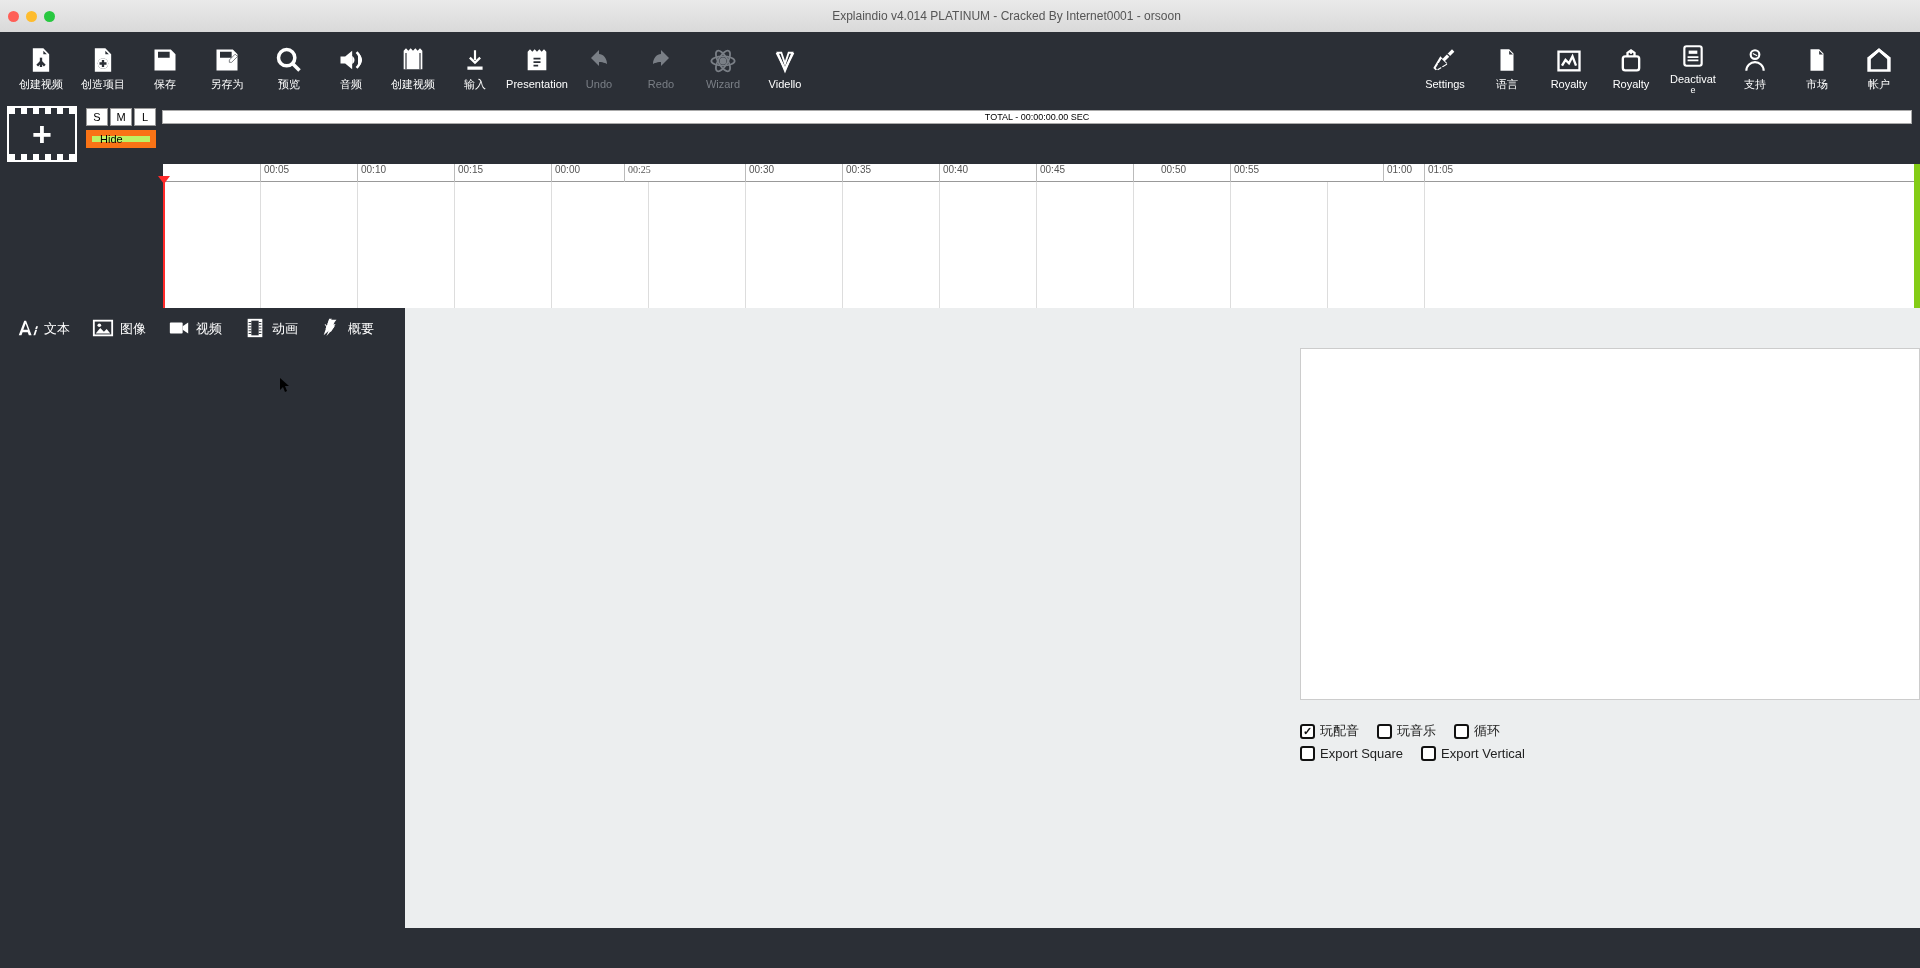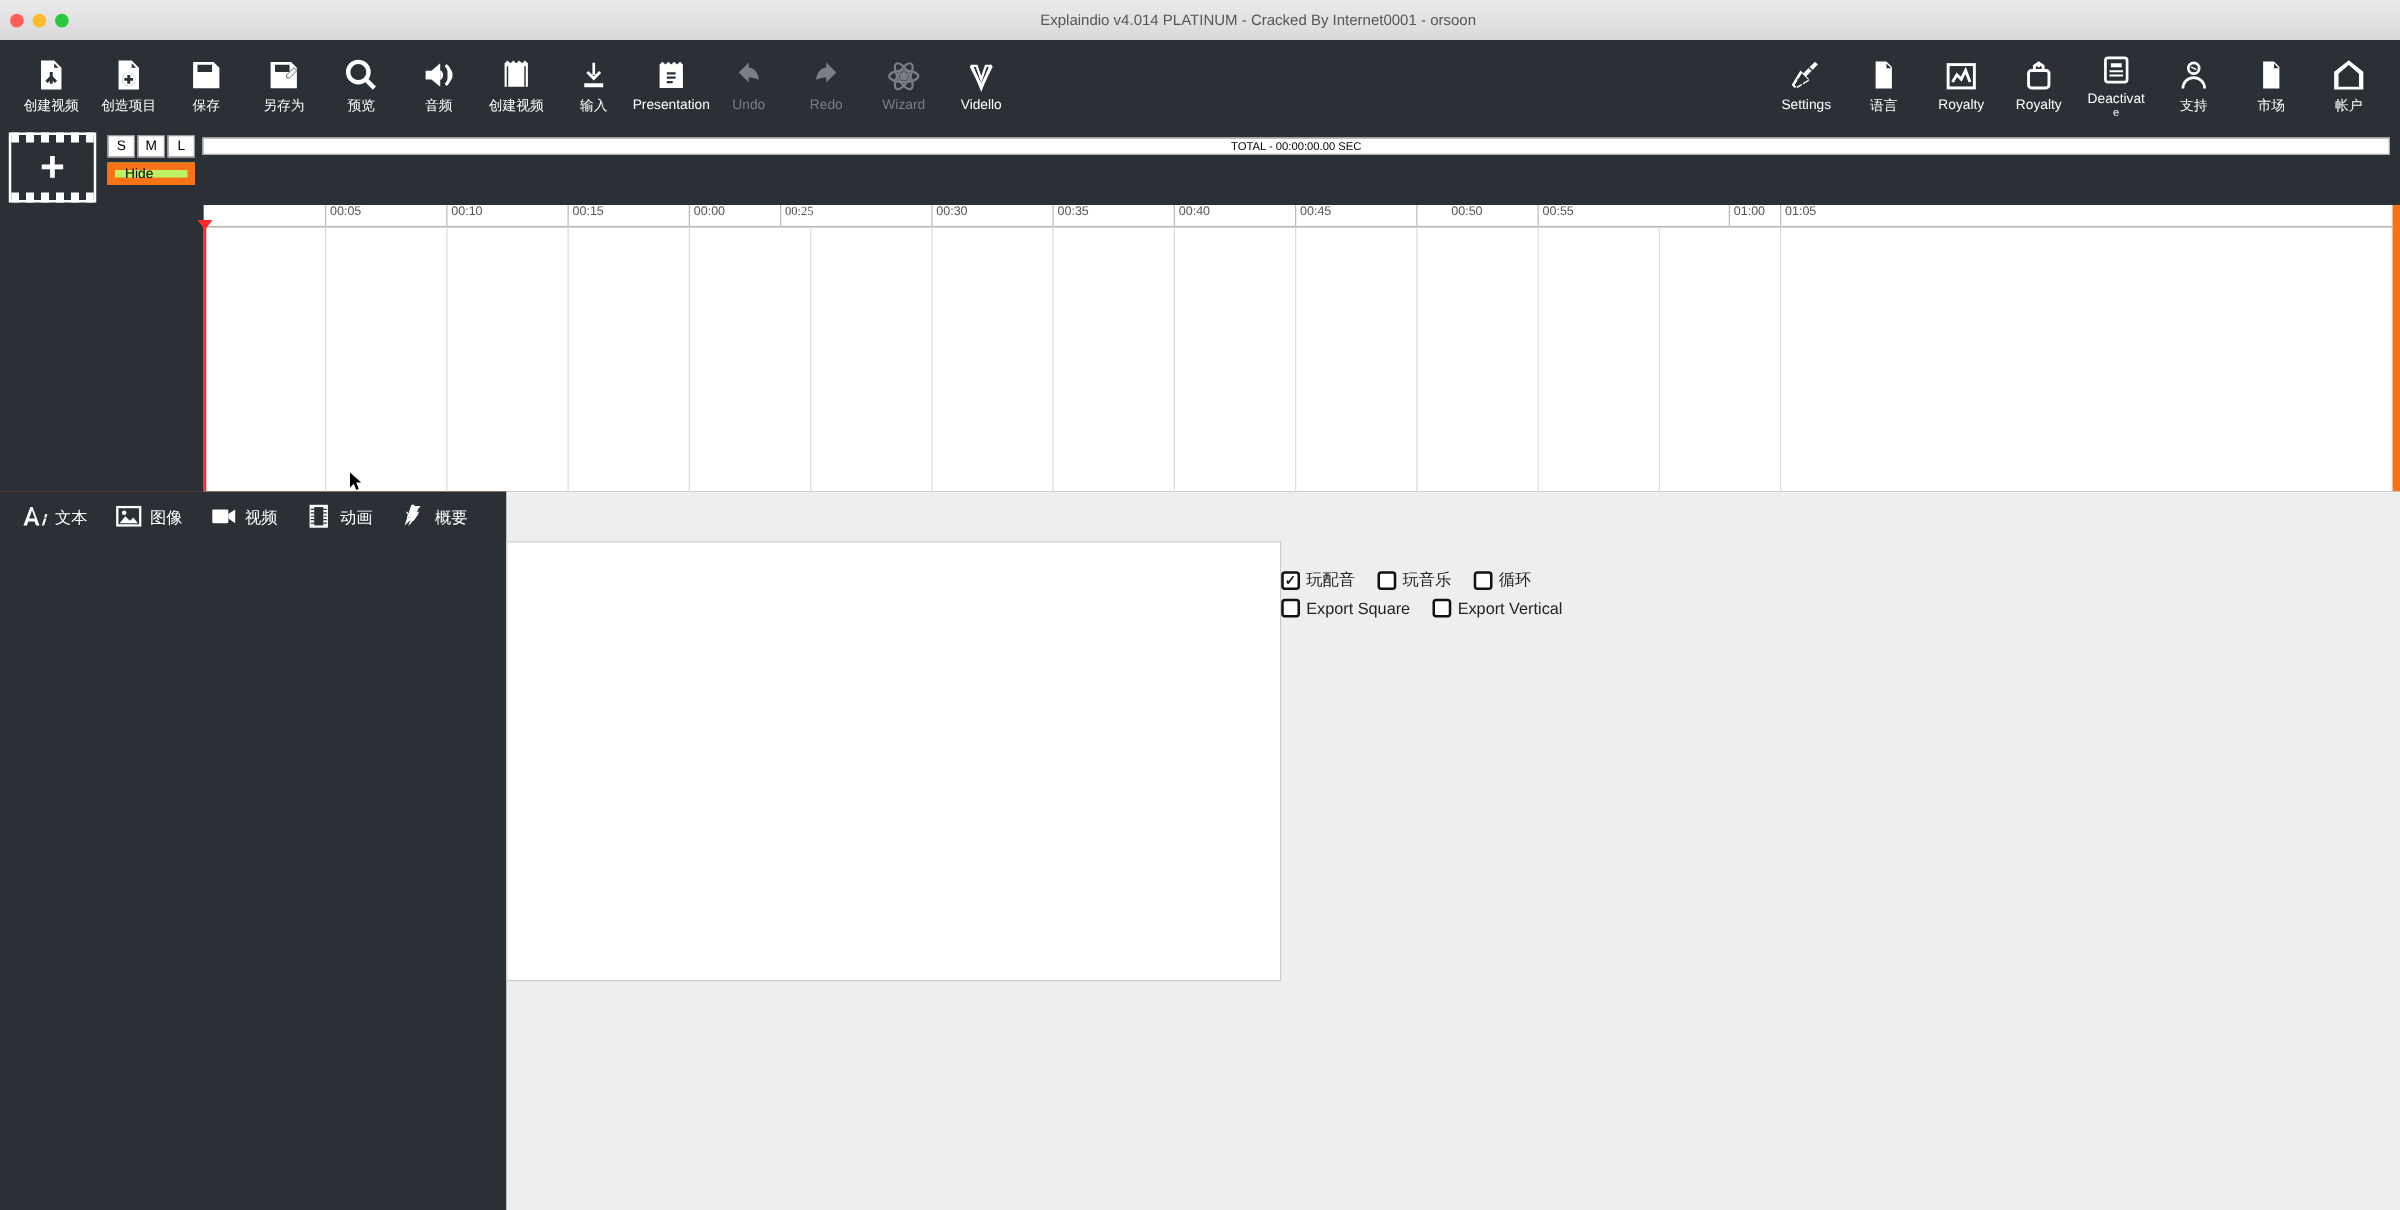--- a/index.html
+++ b/index.html
@@ -30,36 +30,36 @@
 .clipbox::before,.clipbox::after { content:""; position:absolute; left:0; right:0; height:8px; background:repeating-linear-gradient(90deg,#fff 0 6px,transparent 6px 12px); }
 .clipbox::before { top:-2px; } .clipbox::after { bottom:-2px; }
 .clipbox .plus { font-size:34px; color:#fff; font-weight:bold; line-height:1; }
 .tl-controls { display:flex; flex-direction:column; gap:4px; padding:4px 6px 0 2px; }
 .sml { display:flex; gap:2px; }
 .pillbtn { background:#fff; color:#000; width:22px; height:18px; border:1px solid #999; font-size:11px; display:flex; align-items:center; justify-content:center; cursor:pointer; }
 .hidebtn { background:#bef264; color:#000; height:18px; border:6px solid #f97316; padding:0 8px; font-size:11px; display:flex; align-items:center; cursor:pointer; }
 .tl-totalbar { flex:1; margin:6px 8px 14px 0; background:#fff; border:1px solid #aaa; height:14px; display:flex; align-items:center; justify-content:center; color:#000; font-size:9px; position:relative; }
 
 
-.ruler-wrap { position:relative; height:229px; background:#f97316; margin-left:0; }
+.ruler-wrap { position:relative; height:144px; background:#84cc16; margin-left:0; }
 .ruler-spacer { width:163px; height:100%; background:#2b2f36; position:absolute; left:0; top:0; }
 .ruler { position:absolute; left:163px; right:6px; top:0; height:18px; background:#fff; border-bottom:1px solid #999; }
 .ruler .tick { position:absolute; top:0; height:18px; border-left:1px solid #bbb; font-size:10px; color:#555; padding-left:3px; }
 .tracks { position:absolute; left:163px; right:6px; top:18px; bottom:0; background:#fff; }
 .tracks .vline { position:absolute; top:0; bottom:0; border-left:1px solid #ddd; }
 .playhead { position:absolute; top:0; bottom:0; width:2px; background:#ff2a2a; left:0; }
 .playhead::before { content:""; position:absolute; top:-6px; left:-5px; width:12px; height:8px; background:#ff2a2a; clip-path:polygon(0 0,100% 0,50% 100%); }
 
 
 .tabsbar { height:42px; background:#2b2f36; display:flex; align-items:center; padding-left:6px; gap:2px; width:405px; }
 .tab { display:flex; align-items:center; gap:6px; height:34px; padding:0 10px; cursor:pointer; font-size:13px; }
 .tab svg { fill:#fff; width:22px; height:22px; }
 .contentrow { display:flex; height:calc(968px - 22px - 72px - 60px - 194px); }
 .leftpanel { width:405px; background:#2b2f36; }
-.canvas-area { flex:1; background:#eceeef; position:relative; display:flex; flex-direction:row; align-items:flex-start; padding-top:40px; }
+.canvas-area { flex:1; background:#eceeef; position:relative; display:flex; flex-direction:column; align-items:flex-end; padding-top:40px; }
 .canvas { width:620px; height:352px; background:#fff; border:1px solid #ccc; }
 .opts { margin-top:22px; width:620px; display:flex; flex-direction:column; gap:6px; color:#222; font-size:13px; }
 .optrow { display:flex; gap:18px; }
 .ck { display:flex; align-items:center; gap:5px; cursor:pointer; }
 .ck .box { width:15px; height:15px; border:2px solid #111; border-radius:3px; display:flex; align-items:center; justify-content:center; font-size:11px; background:#fff; }
 .ck.checked .box::after { content:"✓"; color:#111; font-weight:bold; }
 
 .cursor { position:absolute; left:280px; top:214px; width:12px; height:16px; pointer-events:none; }
 .cursor svg { fill:#000; }
 </style>

